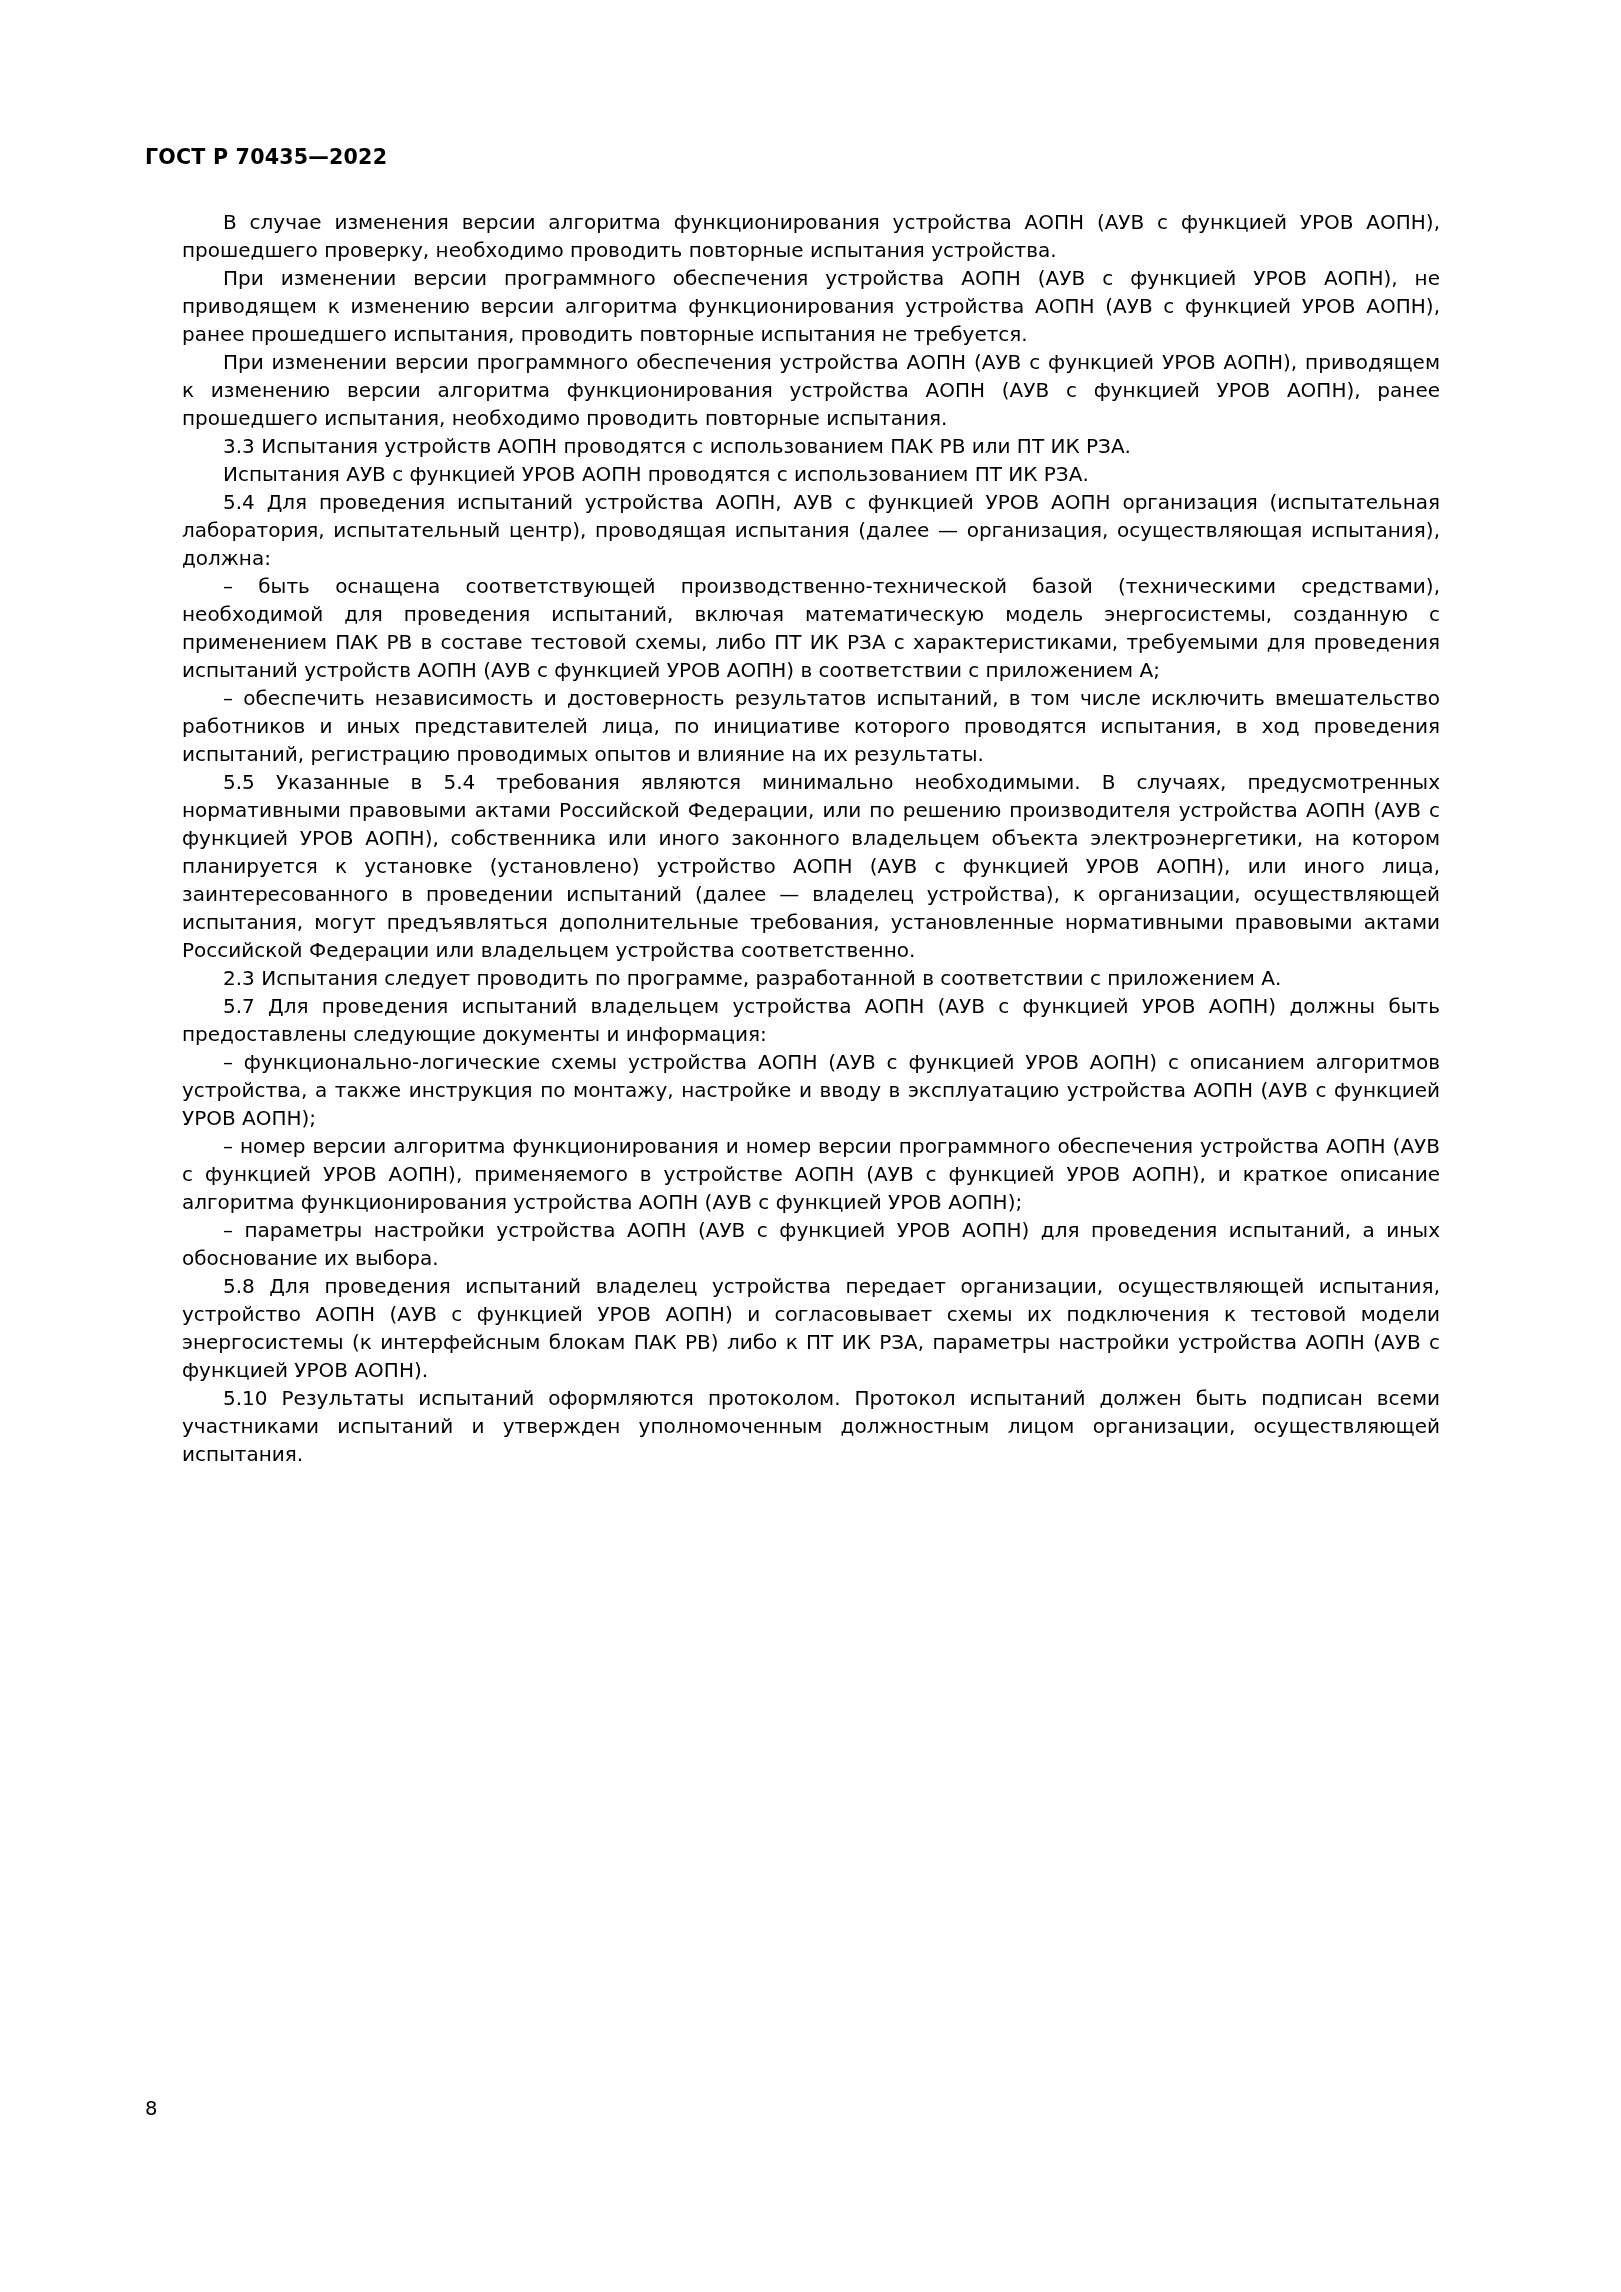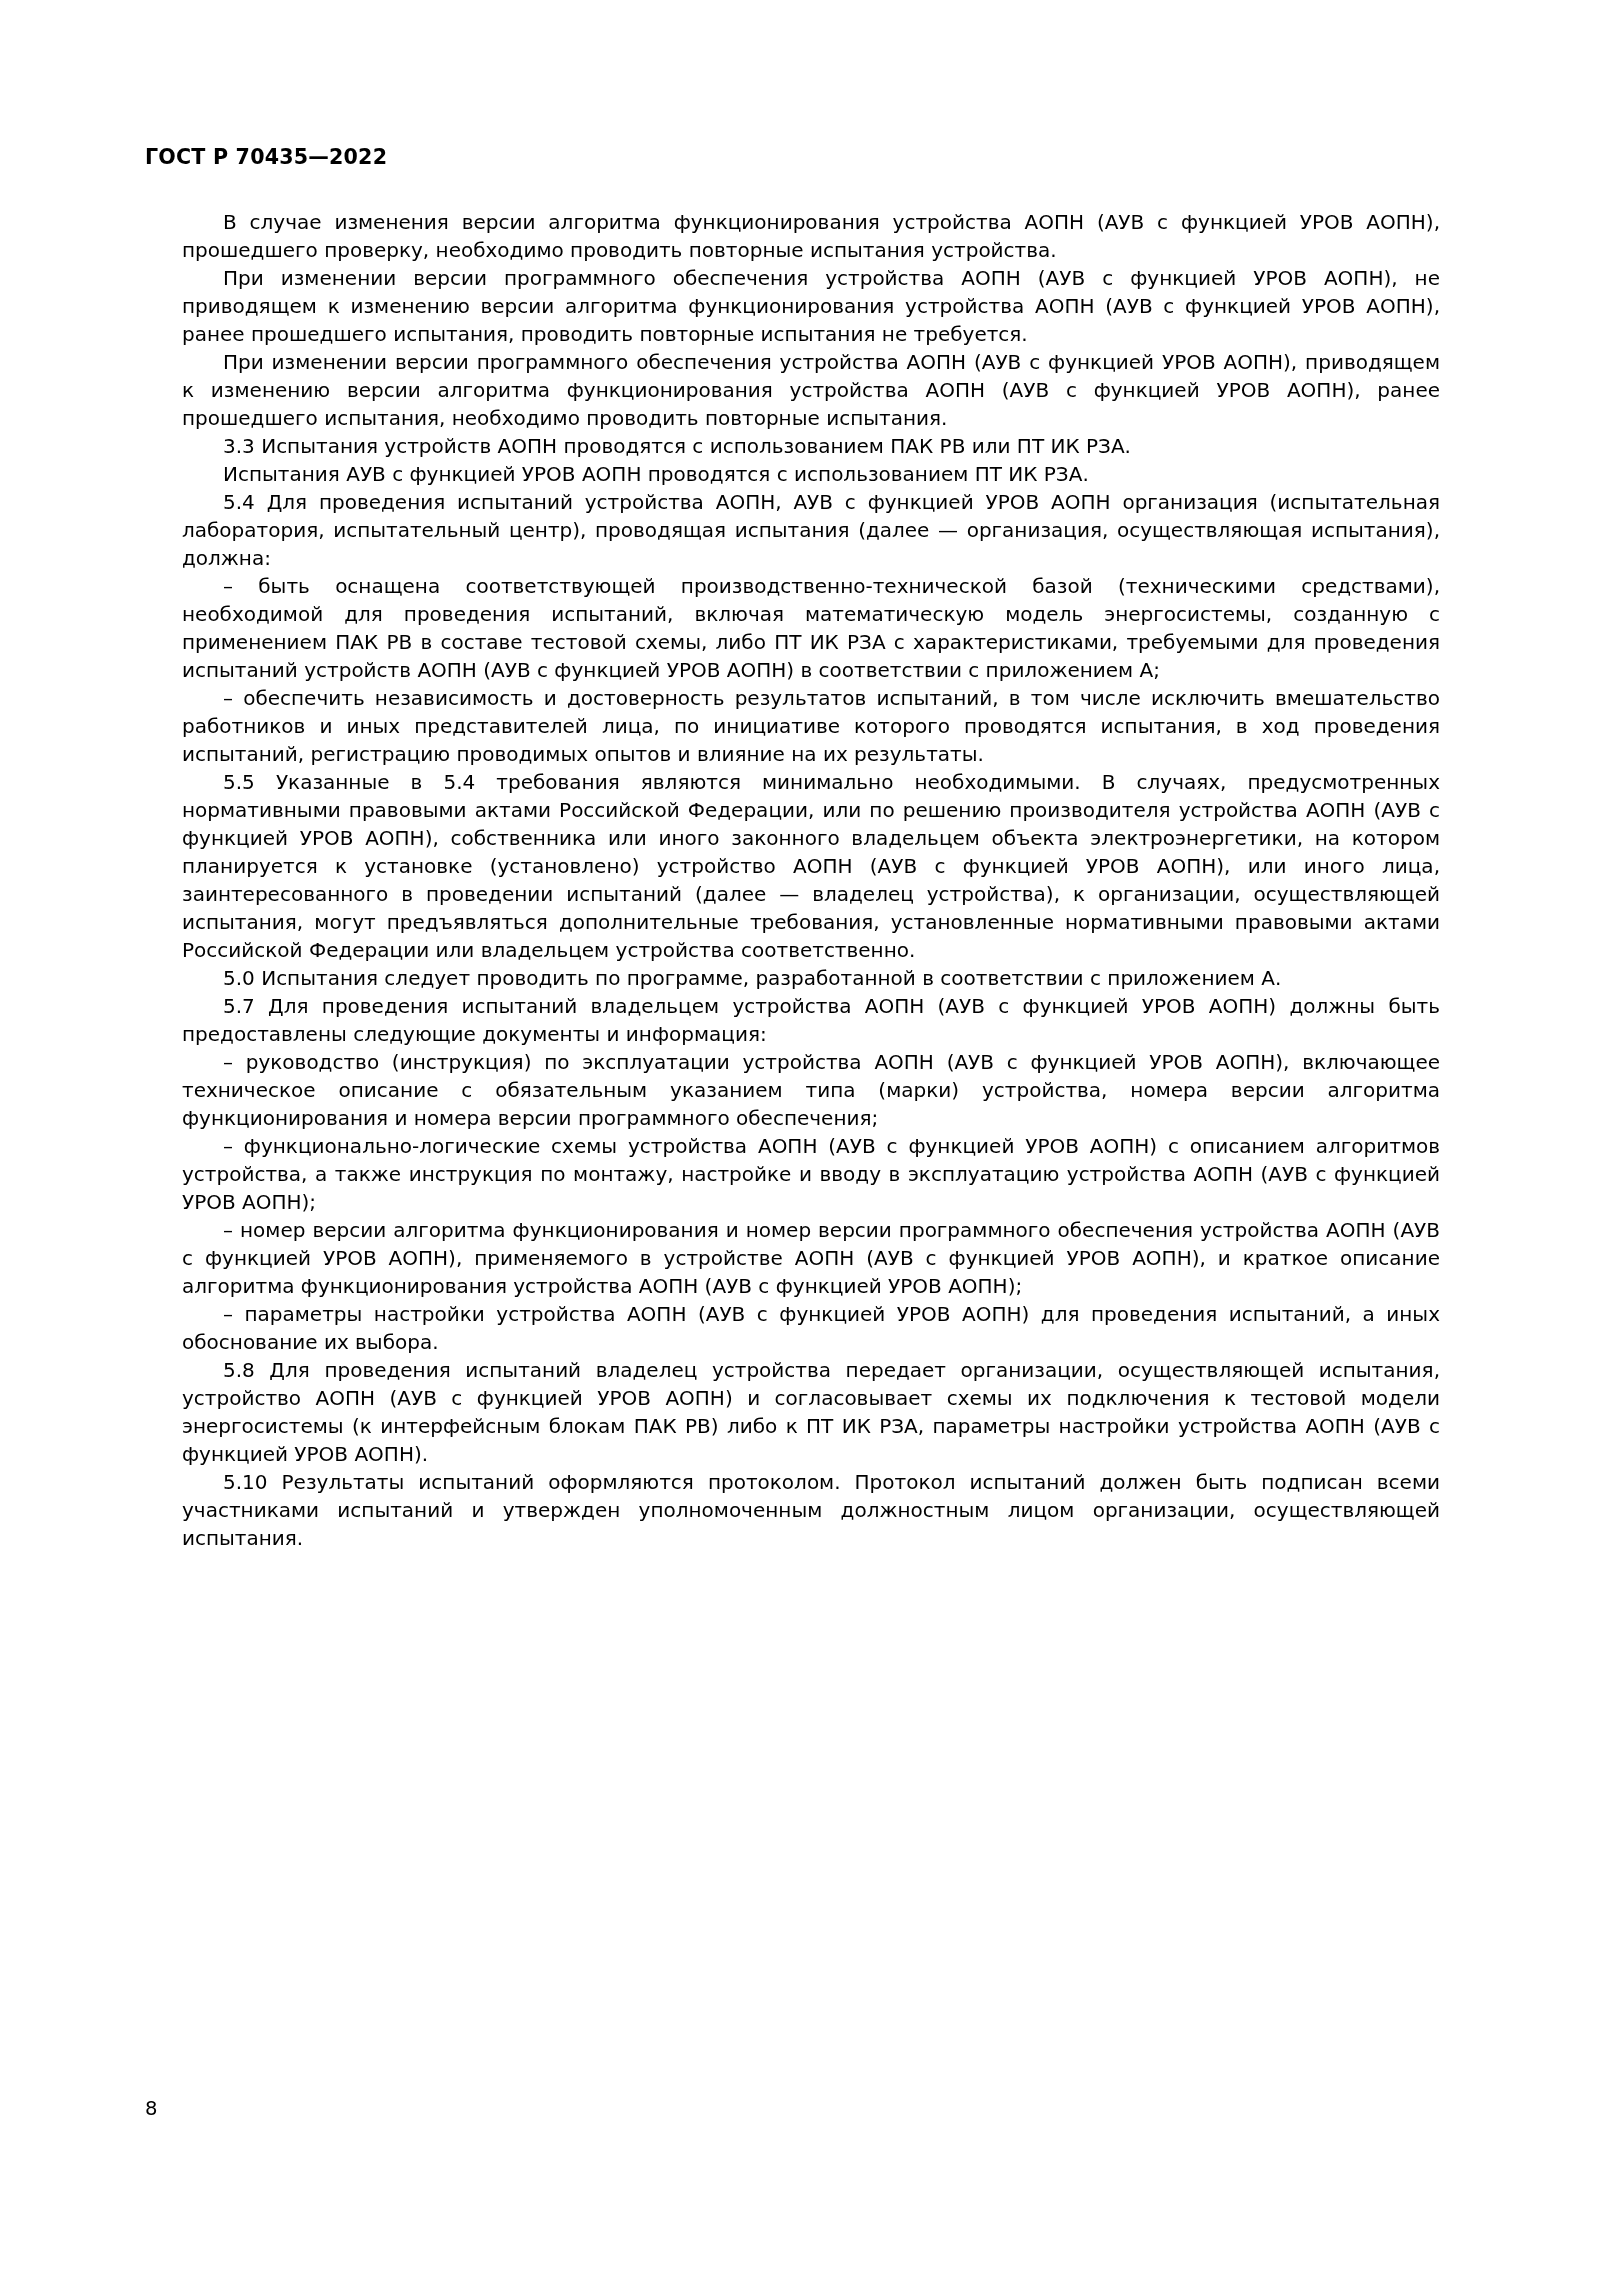--- a/index.html
+++ b/index.html
@@ -66,23 +66,22 @@
   <div class="content">
     <p class="indent">В случае изменения версии алгоритма функционирования устройства АОПН (АУВ с функцией УРОВ АОПН), прошедшего проверку, необходимо проводить повторные испытания устройства.</p>
     <p class="indent">При изменении версии программного обеспечения устройства АОПН (АУВ с функцией УРОВ АОПН), не приводящем к изменению версии алгоритма функционирования устройства АОПН (АУВ с функцией УРОВ АОПН), ранее прошедшего испытания, проводить повторные испытания не требуется.</p>
     <p class="indent">При изменении версии программного обеспечения устройства АОПН (АУВ с функцией УРОВ АОПН), приводящем к изменению версии алгоритма функционирования устройства АОПН (АУВ с функцией УРОВ АОПН), ранее прошедшего испытания, необходимо проводить повторные испытания.</p>
     <p class="indent">3.3  Испытания устройств АОПН проводятся с использованием ПАК РВ или ПТ ИК РЗА.</p>
     <p class="indent">Испытания АУВ с функцией УРОВ АОПН проводятся с использованием ПТ ИК РЗА.</p>
     <p class="indent">5.4  Для проведения испытаний устройства АОПН, АУВ с функцией УРОВ АОПН организация (испытательная лаборатория, испытательный центр), проводящая испытания (далее — организация, осуществляющая испытания), должна:</p>
     <p class="dash">–  быть оснащена соответствующей производственно-технической базой (техническими средствами), необходимой для проведения испытаний, включая математическую модель энергосистемы, созданную с применением ПАК РВ в составе тестовой схемы, либо ПТ ИК РЗА с характеристиками, требуемыми для проведения испытаний устройств АОПН (АУВ с функцией УРОВ АОПН) в соответствии с приложением А;</p>
     <p class="dash">–  обеспечить независимость и достоверность результатов испытаний, в том числе исключить вмешательство работников и иных представителей лица, по инициативе которого проводятся испытания, в ход проведения испытаний, регистрацию проводимых опытов и влияние на их результаты.</p>
     <p class="indent">5.5  Указанные в 5.4 требования являются минимально необходимыми. В случаях, предусмотренных нормативными правовыми актами Российской Федерации, или по решению производителя устройства АОПН (АУВ с функцией УРОВ АОПН), собственника или иного законного владельцем объекта электроэнергетики, на котором планируется к установке (установлено) устройство АОПН (АУВ с функцией УРОВ АОПН), или иного лица, заинтересованного в проведении испытаний (далее — владелец устройства), к организации, осуществляющей испытания, могут предъявляться дополнительные требования, установленные нормативными правовыми актами Российской Федерации или владельцем устройства соответственно.</p>
-    <p class="indent">5.0  Испытания следует проводить по программе, разработанной в соответствии с приложением А.</p>
+    <p class="indent">2.3  Испытания следует проводить по программе, разработанной в соответствии с приложением А.</p>
     <p class="indent">5.7  Для проведения испытаний владельцем устройства   АОПН (АУВ с функцией УРОВ АОПН) должны быть предоставлены следующие документы и информация:</p>
-    <p class="dash">–  руководство (инструкция) по эксплуатации устройства АОПН (АУВ с функцией УРОВ АОПН), включающее техническое описание с обязательным указанием типа (марки) устройства, номера версии алгоритма функционирования и номера версии программного обеспечения;</p>
     <p class="dash">–  функционально-логические схемы устройства АОПН (АУВ с функцией УРОВ АОПН) с описанием алгоритмов устройства, а также инструкция по монтажу, настройке и вводу в эксплуатацию устройства АОПН (АУВ с функцией УРОВ АОПН);</p>
     <p class="dash">–  номер версии алгоритма функционирования и номер версии программного обеспечения устройства АОПН (АУВ с функцией УРОВ АОПН), применяемого в устройстве АОПН (АУВ с функцией УРОВ АОПН), и краткое описание алгоритма функционирования устройства АОПН (АУВ с функцией УРОВ АОПН);</p>
     <p class="dash">–  параметры настройки устройства АОПН (АУВ с функцией УРОВ АОПН) для проведения испытаний, а иных обоснование их выбора.</p>
     <p class="indent">5.8  Для проведения испытаний владелец устройства передает организации, осуществляющей испытания, устройство АОПН (АУВ с функцией УРОВ АОПН) и согласовывает схемы их подключения к тестовой модели энергосистемы (к интерфейсным блокам ПАК РВ) либо к ПТ ИК РЗА, параметры настройки устройства АОПН (АУВ с функцией УРОВ АОПН).</p>
     <p class="indent">5.10  Результаты испытаний оформляются протоколом. Протокол испытаний должен быть подписан всеми участниками испытаний и утвержден уполномоченным должностным лицом организации, осуществляющей испытания.</p>
   </div>
 
   <div class="footer-page">8</div>
 
 </div>

